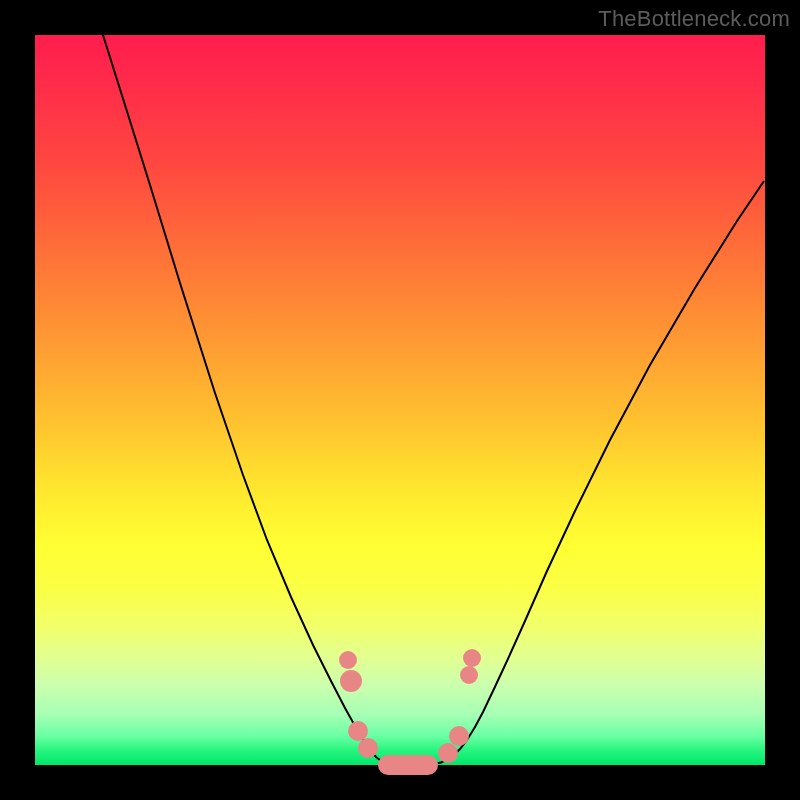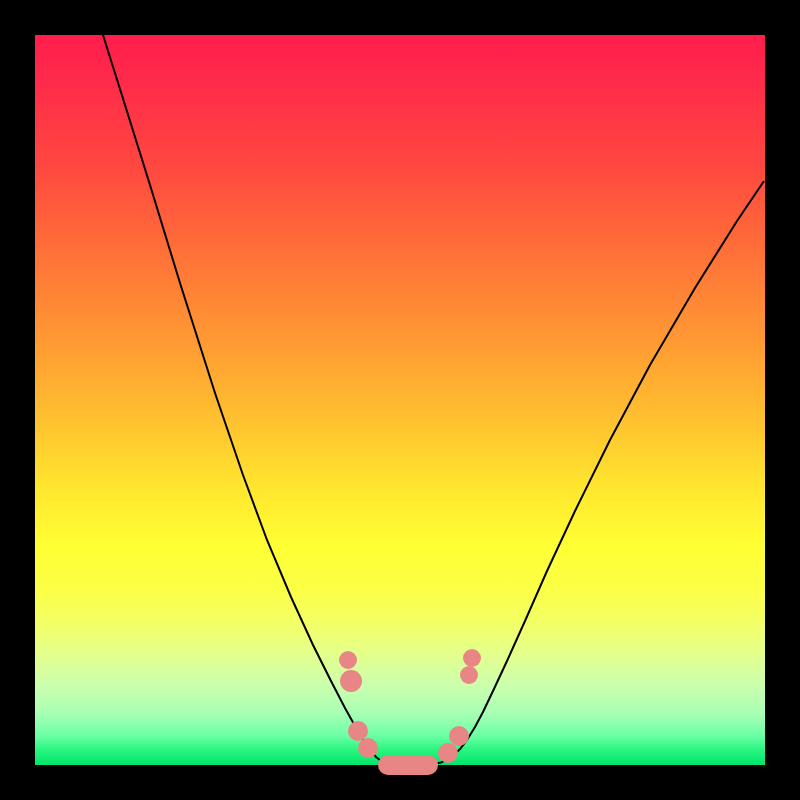--- a/index.html
+++ b/index.html
@@ -89,13 +89,14 @@
         <circle class="marker" cx="316" cy="646" r="11"></circle>
         <circle class="marker" cx="323" cy="696" r="10"></circle>
         <circle class="marker" cx="333" cy="713" r="10"></circle>
         <rect class="cap" x="343" y="720" width="60" height="20" rx="10" ry="10"></rect>
         <circle class="marker" cx="413" cy="718" r="10"></circle>
         <circle class="marker" cx="424" cy="701" r="10"></circle>
         <circle class="marker" cx="434" cy="640" r="9"></circle>
         <circle class="marker" cx="437" cy="623" r="9"></circle>
       </svg>
   </div>
+  <div class="watermark">TheBottleneck.com</div>
 </div>
 
 </body></html>

